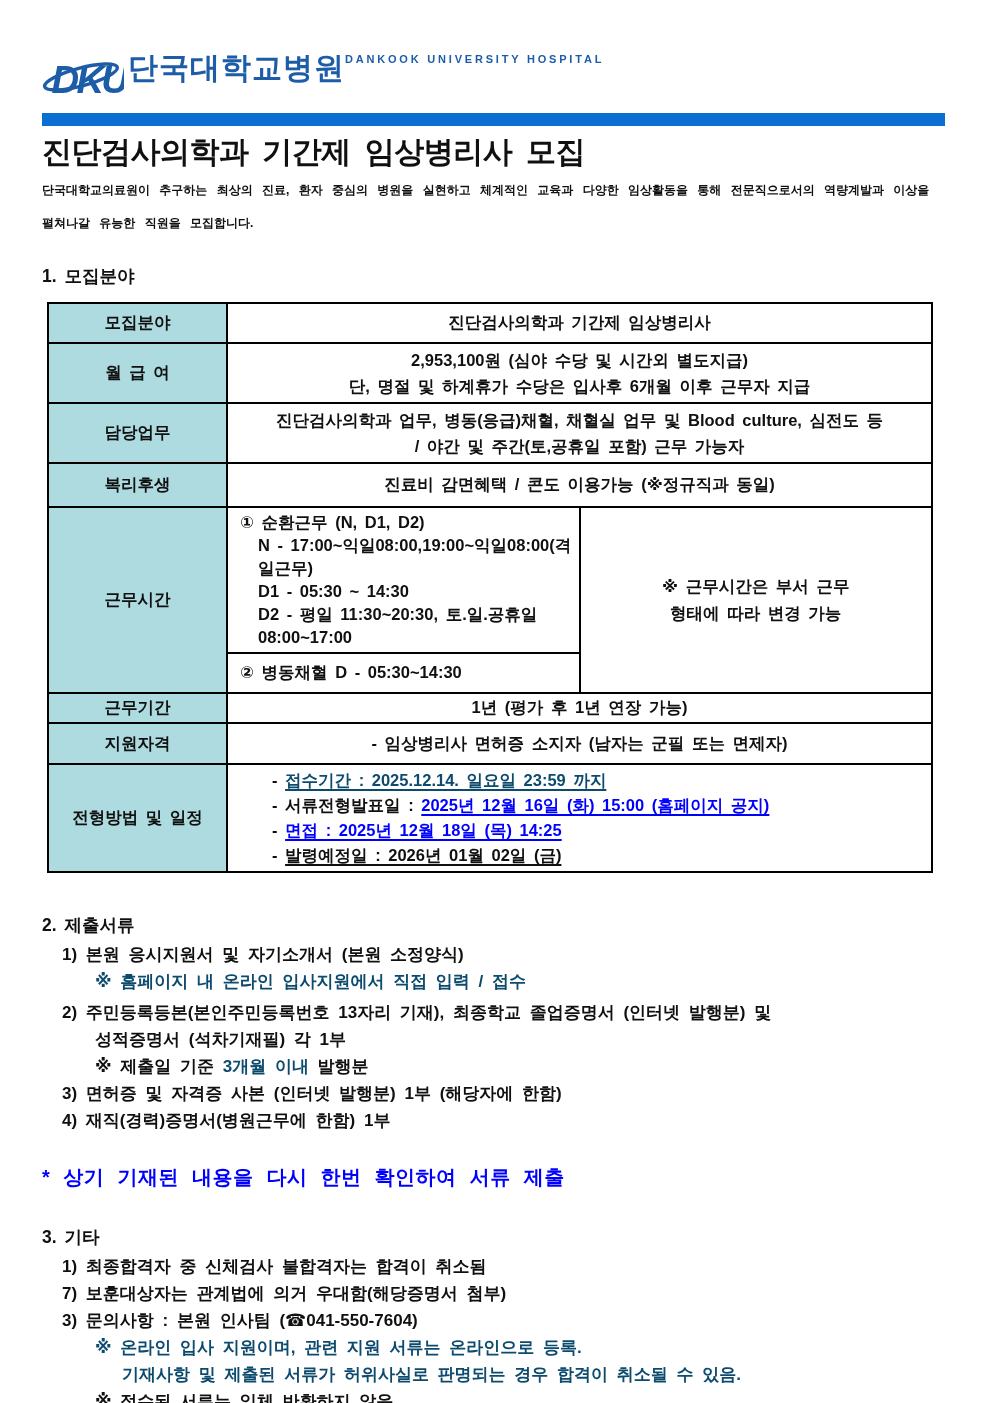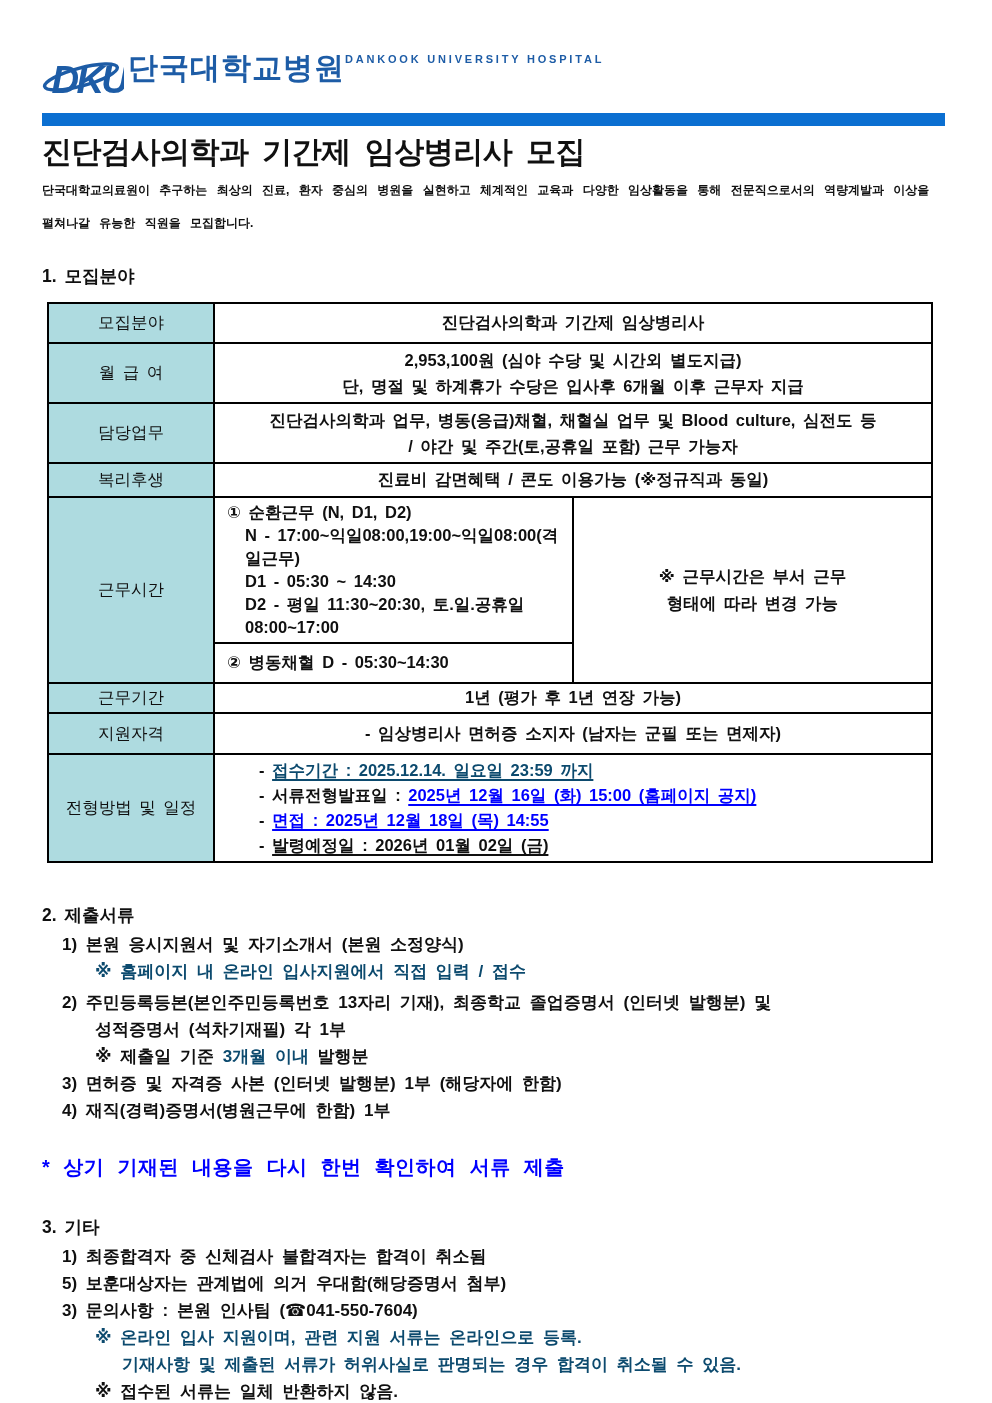--- a/index.html
+++ b/index.html
@@ -28,27 +28,27 @@
   .doc-title { font-size: 30px; font-weight: bold; margin-top: 8px; letter-spacing: -0.5px; word-spacing: 6px; line-height: 36px; }
   .intro { font-size: 12px; font-weight: 600; line-height: 33px; margin-top: 4px; word-spacing: 6px; }
   .sec-heading { font-size: 17.5px; font-weight: 600; word-spacing: 3px; }
   .sec1-heading { margin-top: 24px; }
   .sec2-heading { margin-top: 40px; }
   .sec3-heading { margin-top: 34px; }
 
   
   table.recruit { border-collapse: collapse; margin: 14px 0 0 5px; width: 886px; table-layout: fixed; }
   table.recruit th, table.recruit td { border: 2px solid #000; font-size: 16.5px; font-weight: 600; padding: 3px 6px; word-spacing: 3px; }
-  table.recruit th { background: #aedbe0; width: 166px; text-align: center; font-weight: 400; }
+  table.recruit th { background: #aedbe0; width: 179px; text-align: center; font-weight: 700; }
   table.recruit td { text-align: center; }
   .col-note { width: 205px; }
   .r1 td { height: 40px; }
   .r2 td { height: 54px; line-height: 26px; }
   .r3 td { height: 54px; line-height: 26px; }
-  .r4 td { height: 34px; margin-top: 44px; }
+  .r4 td { height: 44px; margin-top: 44px; }
   .r5a td { height: 90px; }
   .r5b td { height: 40px; }
   .r6 td { height: 27px; }
   .r7 td { height: 41px; }
   .r8 td { height: 98px; }
 
   .worktime-main { text-align: left !important; line-height: 23px; padding-left: 12px !important; }
   .worktime-sub { padding-left: 18px; }
   .worktime-ward { text-align: left !important; padding-left: 12px !important; }
   .worktime-note { line-height: 27px; border-radius: 10px; }
@@ -142,21 +142,21 @@
     <tr class="r8">
       <th>전형방법 및 일정</th>
       <td colspan="2" class="schedule-cell">
         <div>
           <span>- </span><span class="red-b u">접수기간 : 2025.12.14. 일요일 23:59 까지</span>
         </div>
         <div>
           <span>- 서류전형발표일 : </span><span class="blue-b u">2025년 12월 16일 (화) 15:00 (홈페이지 공지)</span>
         </div>
         <div>
-          <span>- </span><span class="blue-b u">면접 : 2025년 12월 18일 (목) 14:55</span>
+          <span>- </span><span class="blue-b u">면접 : 2025년 12월 18일 (목) 14:25</span>
         </div>
         <div>
           <span>- </span><span class="black-b u">발령예정일 : 2026년 01월 02일 (금)</span>
         </div>
       </td>
     </tr>
   </tbody>
     </table>
 
   <div class="sec-heading sec2-heading">2. 제출서류</div>
@@ -167,19 +167,19 @@
   <div class="list-note">
     <span>※ 제출일 기준 </span><span class="red-b">3개월 이내</span><span> 발행분</span>
   </div>
   <div class="list-item">3) 면허증 및 자격증 사본 (인터넷 발행분) 1부 (해당자에 한함)</div>
   <div class="list-item">4) 재직(경력)증명서(병원근무에 한함) 1부</div>
 
   <div class="blue-note">* 상기 기재된 내용을 다시 한번 확인하여 서류 제출</div>
 
   <div class="sec-heading sec3-heading">3. 기타</div>
   <div class="list-item gap-s">1) 최종합격자 중 신체검사 불합격자는 합격이 취소됨</div>
-  <div class="list-item">5) 보훈대상자는 관계법에 의거 우대함(해당증명서 첨부)</div>
+  <div class="list-item">7) 보훈대상자는 관계법에 의거 우대함(해당증명서 첨부)</div>
   <div class="list-item">3) 문의사항 : 본원 인사팀 (☎041-550-7604)</div>
   <div class="list-note red-b">※ 온라인 입사 지원이며, 관련 지원 서류는 온라인으로 등록.</div>
   <div class="list-note2 red-b">기재사항 및 제출된 서류가 허위사실로 판명되는 경우 합격이 취소될 수 있음.</div>
   <div class="list-note">※ 접수된 서류는 일체 반환하지 않음.</div>
 
 </div>
 
 </body></html>

